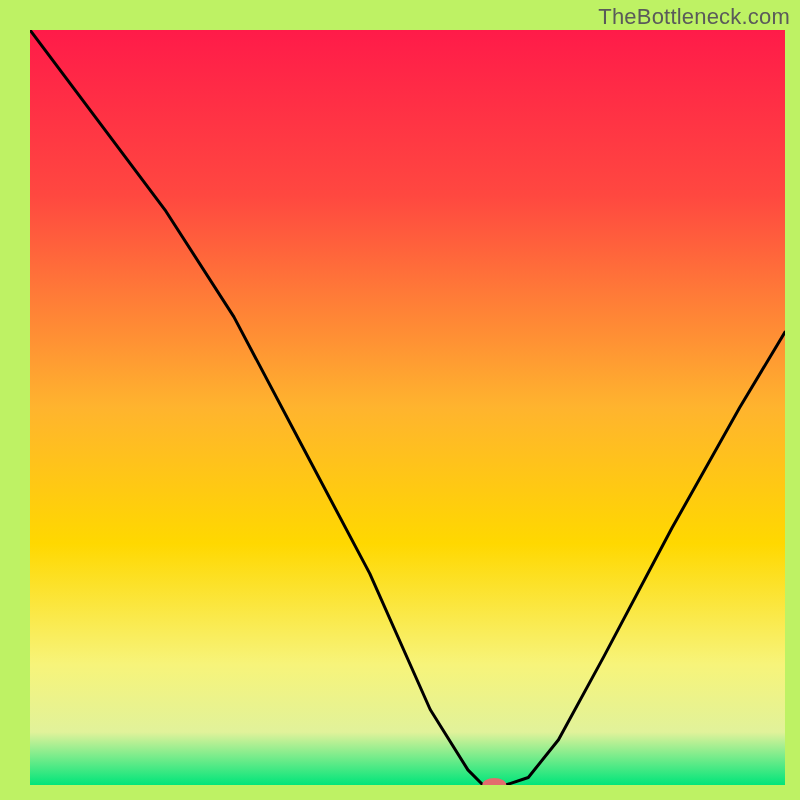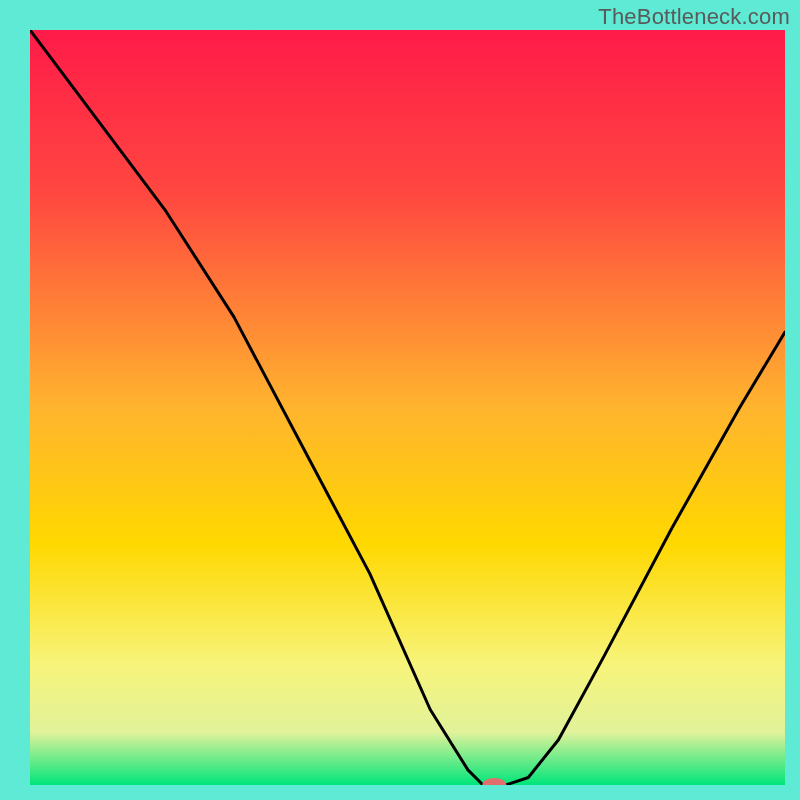--- a/index.html
+++ b/index.html
@@ -8,21 +8,21 @@
     background: #000;
     width: 800px;
     height: 800px;
     overflow: hidden;
     font-family: Arial, Helvetica, sans-serif;
   }
   .frame {
     position: relative;
     width: 800px;
     height: 800px;
-    background: #5eead4;
+    background: #bef264;
   }
   .watermark {
     position: absolute;
     top: 4px;
     right: 10px;
     color: #5a5a5a;
     font-size: 22px;
     font-weight: 500;
     letter-spacing: 0.2px;
     z-index: 5;

